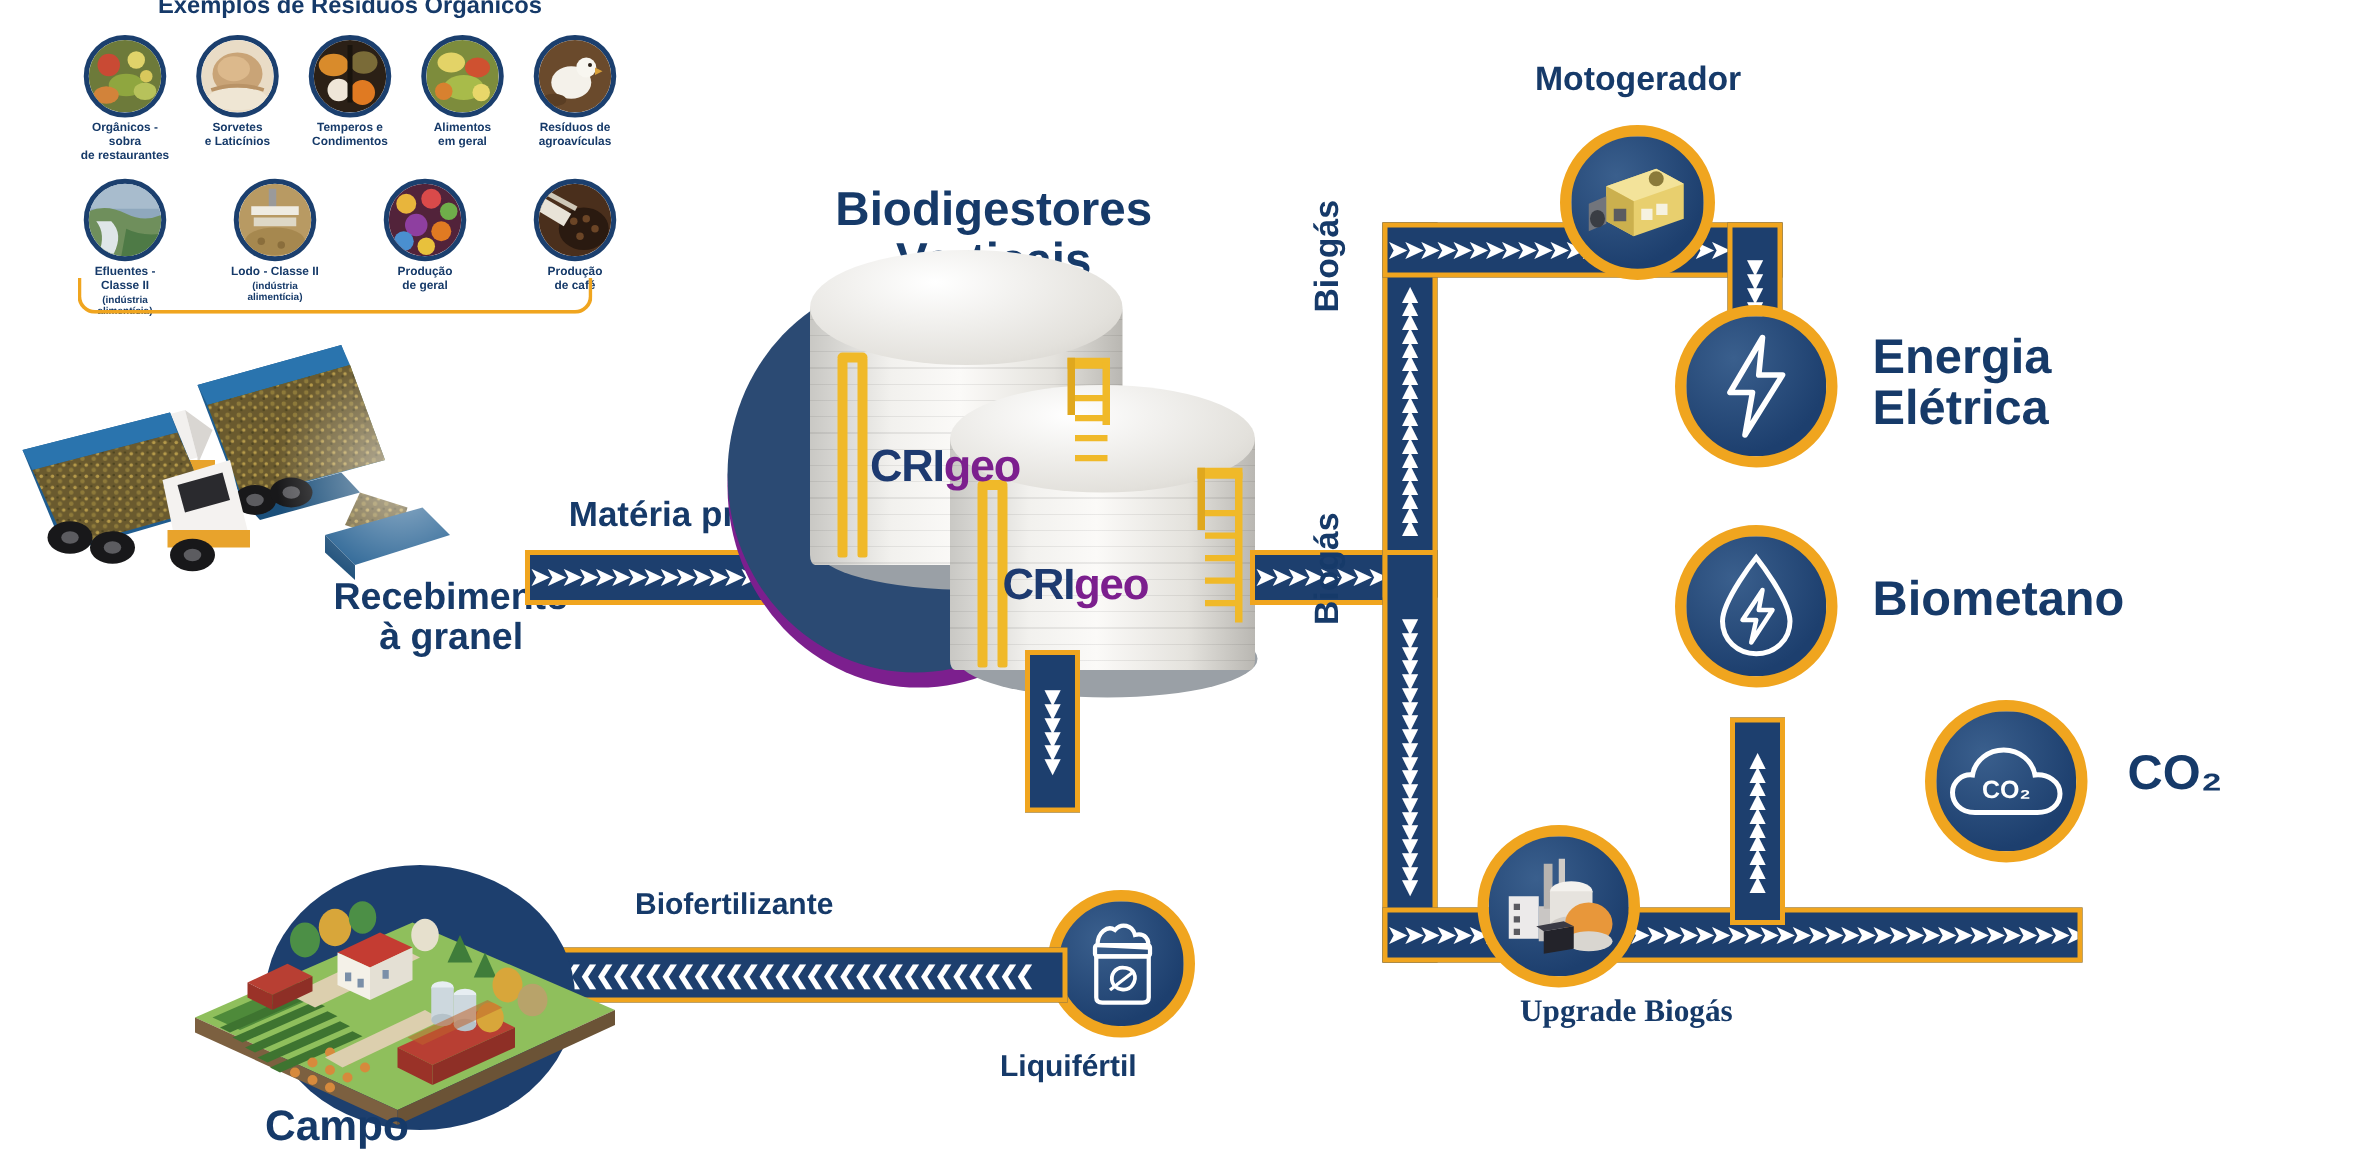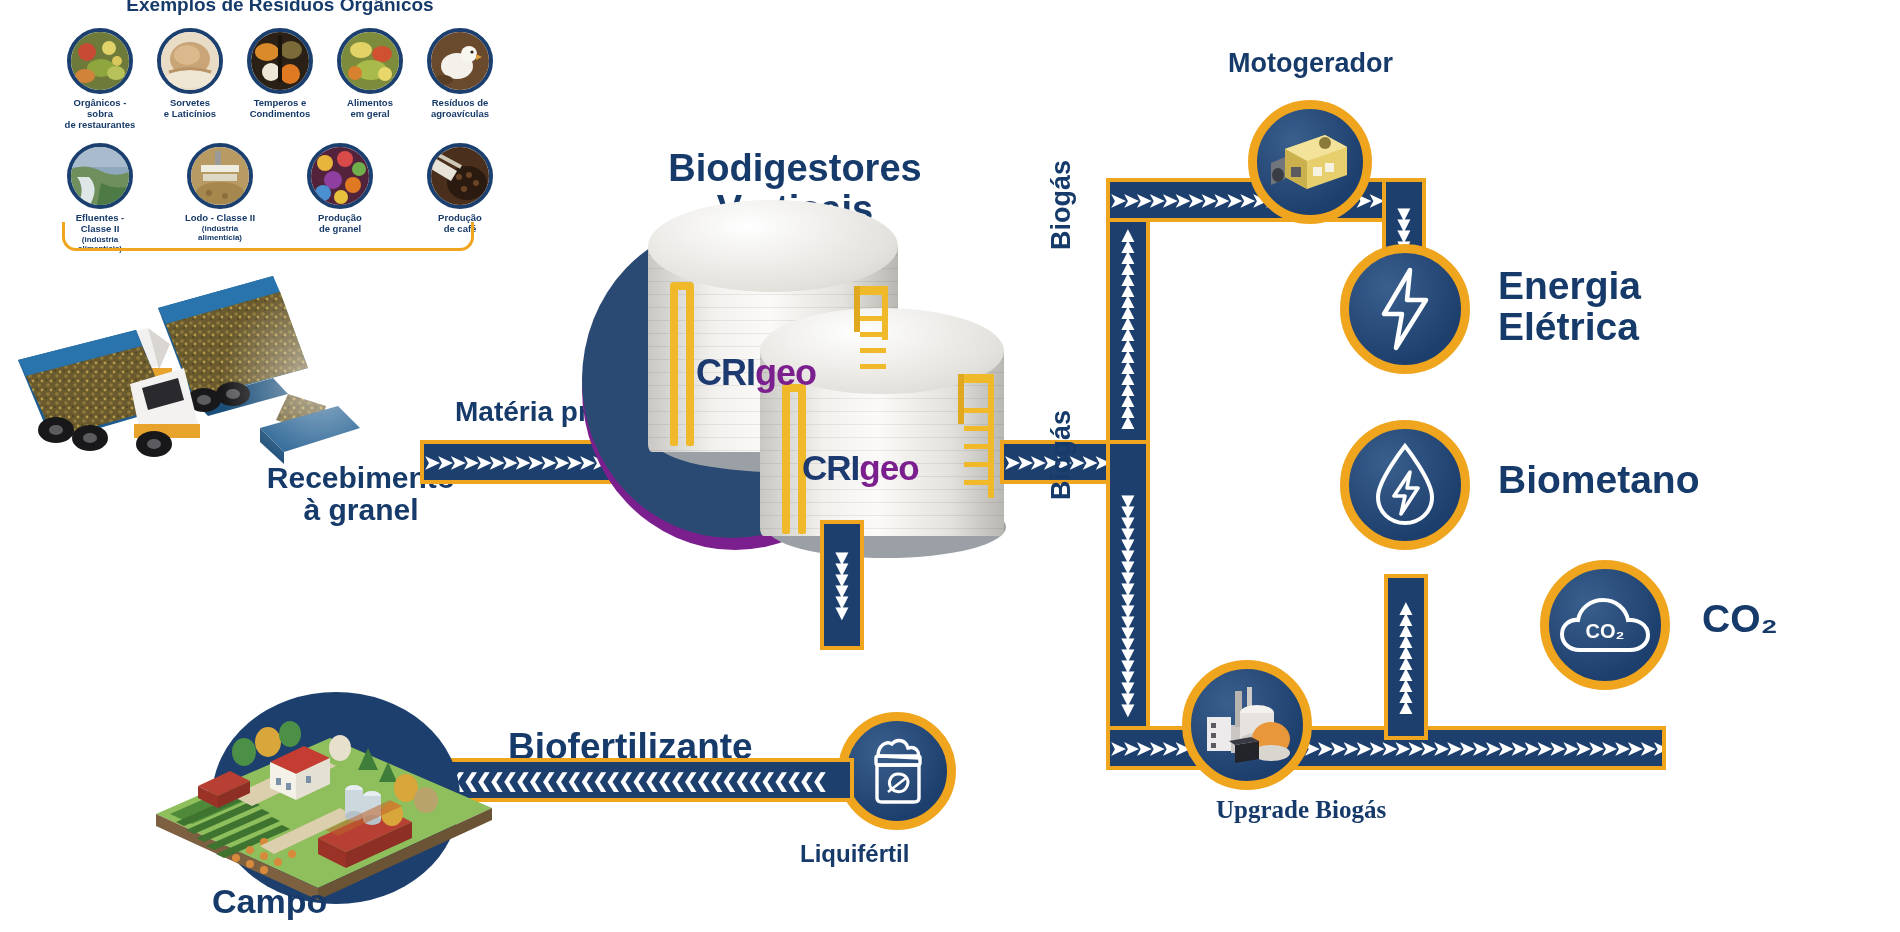--- a/index.html
+++ b/index.html
@@ -200,21 +200,21 @@
           <circle cx="14" cy="16" r="8" fill="#e8b53c"></circle>
               <circle cx="34" cy="12" r="8" fill="#d94a4a"></circle>
           <circle cx="48" cy="22" r="7" fill="#6fae4a"></circle>
               <circle cx="22" cy="33" r="9" fill="#8e3fa0"></circle>
           <circle cx="42" cy="38" r="8" fill="#e07a22"></circle>
               <circle cx="12" cy="46" r="8" fill="#4a8fd0"></circle>
           <circle cx="30" cy="50" r="7" fill="#e8c13c"></circle>
             </svg>
         </div>
         <div class="ex-cap">
-          <span>Produção</span><br><span>de granel</span>
+          <span>Produção</span><br><span>de geral</span>
         </div>
       </div>
 
       <div class="ex-cell">
         <div class="ex-circ">
           <svg width="58" height="58" viewBox="0 0 58 58">
               <rect width="58" height="58" fill="#4a2f1c"></rect>
           <ellipse cx="36" cy="36" rx="20" ry="17" fill="#2a1a10"></ellipse>
           <circle cx="28" cy="30" r="3" fill="#6b4526"></circle>
               <circle cx="38" cy="28" r="3" fill="#6b4526"></circle>
@@ -529,21 +529,21 @@
     <svg width="66" height="74" viewBox="0 0 66 74">
       <path d="M14 22 C14 12 22 6 28 10 C33 4 42 6 44 14 C52 12 56 18 54 24 Z" fill="none" stroke="#ffffff" stroke-width="3.4"></path>
       <rect x="12" y="22" width="44" height="9" rx="2" fill="none" stroke="#ffffff" stroke-width="3.4"></rect>
       <path d="M13 31 L13 64 Q13 68 18 68 L50 68 Q55 68 55 64 L55 31 Z" fill="none" stroke="#ffffff" stroke-width="3.4"></path>
       <path d="M34 40 C44 40 46 48 42 54 C38 60 28 58 26 52 C24 46 28 40 34 40 Z" fill="none" stroke="#ffffff" stroke-width="3"></path>
       <path d="M24 58 L42 44" stroke="#ffffff" stroke-width="2.6"></path>
     </svg>
   </div>
   <div class="abs lbl" style="left:800px;top:840px;font-size:24px;">Liquifértil</div>
 
-  <div class="abs lbl" style="left:508px;top:710px;font-size:37px;margin-top:16px;">Biofertilizante</div>
+  <div class="abs lbl" style="left:508px;top:710px;font-size:24px;">Biofertilizante</div>
   <div class="abs pipe pipe-h" style="left:330px;top:758px;width:524px;">
     <div class="chev-row">
         <span class="cvh">❮❮❮❮❮❮❮❮❮❮❮❮❮❮❮❮❮❮❮❮❮❮❮❮❮❮❮❮❮❮❮❮❮❮❮❮❮❮</span>
       </div>
   </div>
 
   <div class="abs" style="left:212px;top:692px;width:248px;height:212px;border-radius:50%;background:#1d3f6e;"></div>
   <div class="artwrap" style="left:140px;top:690px;width:380px;height:220px;">
     <svg width="380" height="220" viewBox="0 0 380 220">
 

